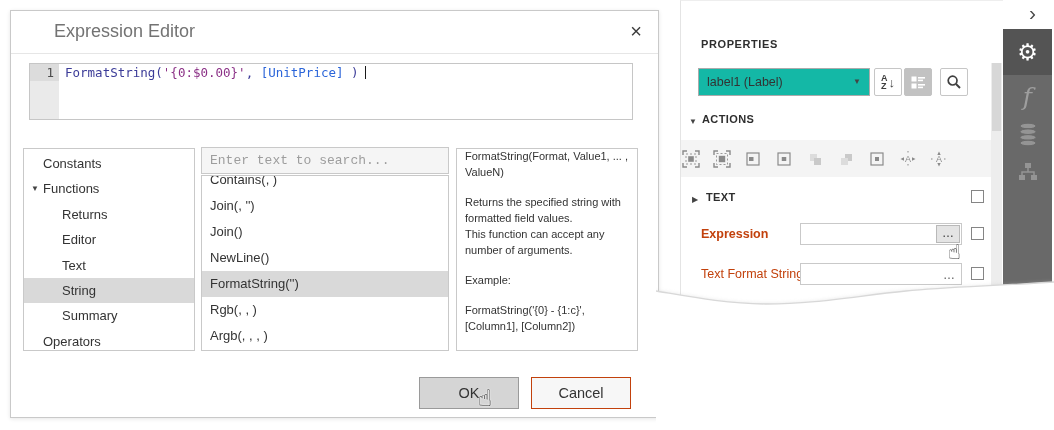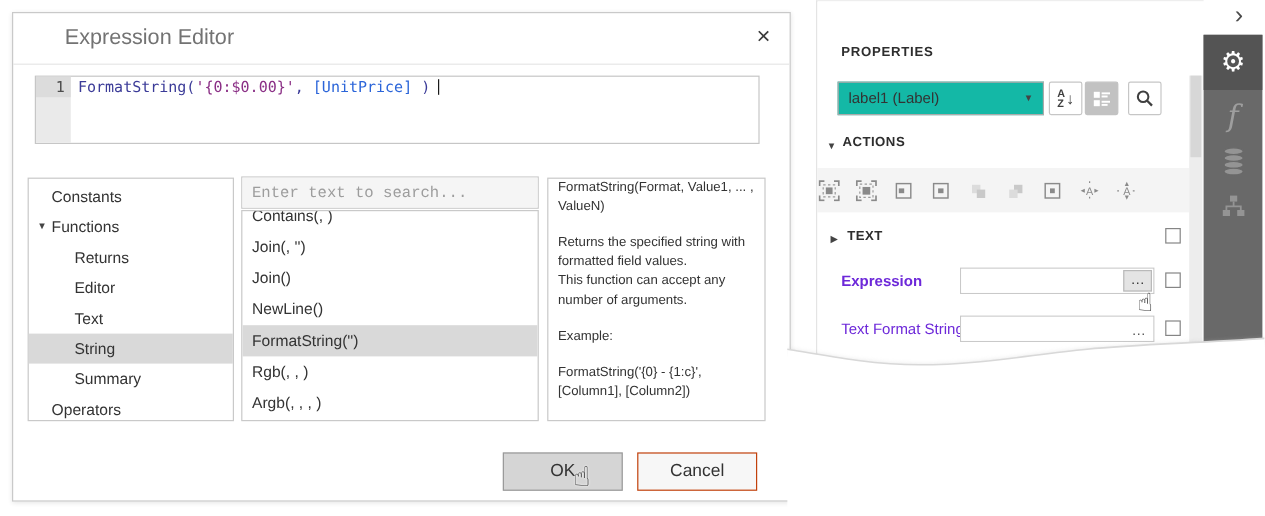--- a/index.html
+++ b/index.html
@@ -54,21 +54,21 @@
   .az-wrap{display:flex;align-items:center;}
   .az-letters{display:flex;flex-direction:column;font-size:9px;font-weight:bold;color:#3f3f3f;line-height:8px;}
   .az-arrow{font-size:13px;color:#3f3f3f;margin-left:1px;}
   .sec-head{position:absolute;font-size:11px;font-weight:bold;letter-spacing:.4px;color:#2e2e2e;}
   .sec-arrow{position:absolute;font-size:8px;color:#444;}
   .actions-band{position:absolute;left:0;top:139px;width:310px;height:37px;background:#f4f4f4;
                 display:flex;align-items:center;gap:13px;padding-left:1px;box-sizing:border-box;}
   .ai{width:18px;height:18px;flex:0 0 auto;cursor:pointer;}
   .ai.disabled{cursor:default;}
   .checkbox{position:absolute;width:13px;height:13px;border:1px solid #858585;background:#fff;box-sizing:border-box;cursor:pointer;}
-  .prop-label{position:absolute;left:20px;font-size:12.5px;color:#6d28d9;}
+  .prop-label{position:absolute;left:20px;font-size:12.5px;color:#c2410c;}
   .prop-input{position:absolute;left:119px;width:162px;height:22px;border:1px solid #c9c9c9;box-sizing:border-box;background:#fff;}
   .prop-input input{position:absolute;left:0;top:0;width:100%;height:100%;border:none;outline:none;padding:0 6px;
                     box-sizing:border-box;font-family:"Liberation Sans",sans-serif;font-size:12px;}
   .ellipsis-btn{position:absolute;right:1px;top:1px;width:24px;height:18px;background:#e4e4e4;border:1px solid #b9b9b9;
                 box-sizing:border-box;text-align:center;line-height:15px;font-size:12px;color:#333;cursor:pointer;}
   .ellipsis-plain{position:absolute;right:6px;top:2px;font-size:12px;color:#555;line-height:18px;cursor:pointer;}
   .scrollbar{position:absolute;left:310px;top:62px;width:11px;height:228px;background:#ededed;}
   .scroll-thumb{position:absolute;left:1px;top:0;width:9px;height:68px;background:#d7d7d7;}
   
   .side-toolbar{position:absolute;left:1003px;top:29px;width:49px;height:268px;background:#696969;}

